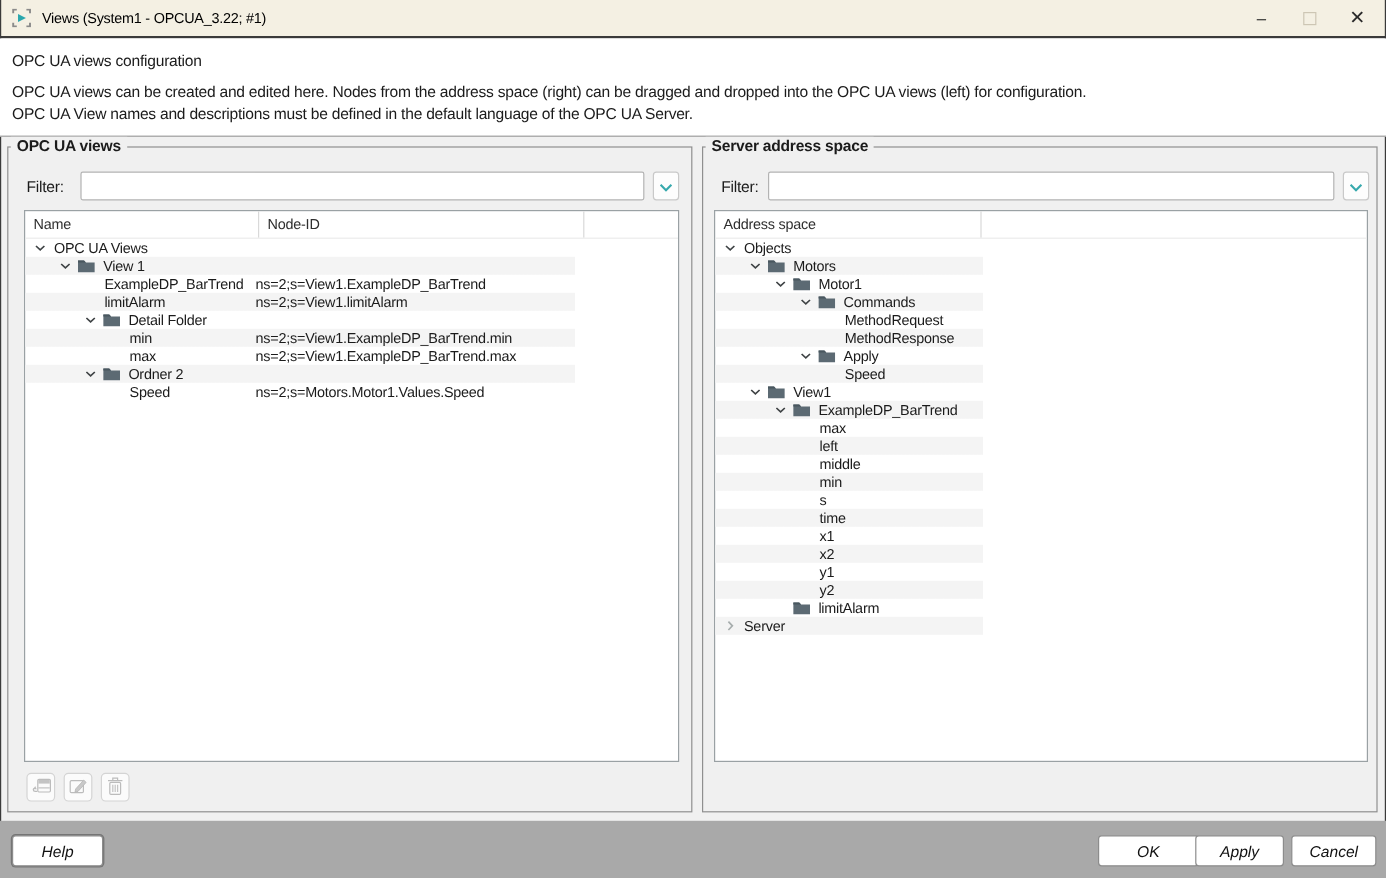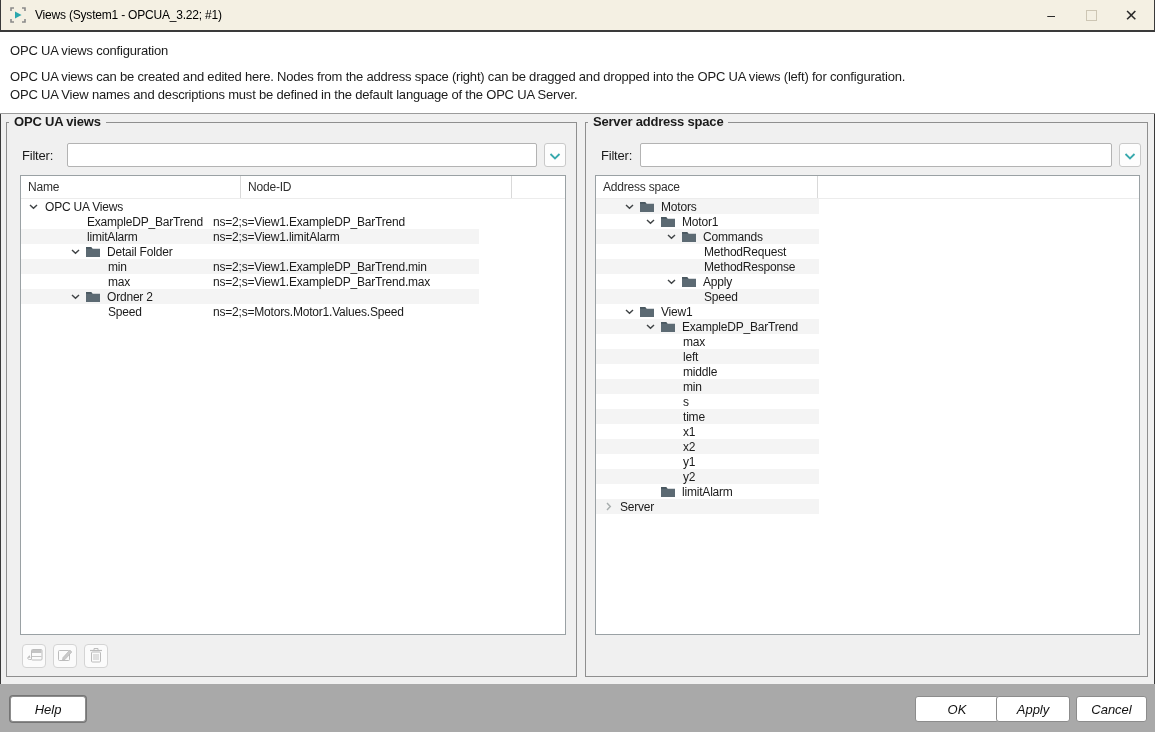--- a/index.html
+++ b/index.html
@@ -135,32 +135,47 @@
   <button id="fdrop-right" class="drop-btn">
     <span>
       <svg width="12" height="7" viewBox="0 0 12 7">
           <path d="M1.5 1 L6 5.5 L10.5 1" fill="none" stroke="#37a9ad" stroke-width="1.8"></path>
         </svg>
     </span>
   </button>
 
   <div id="table-left" class="tree-table tree-left">
     <div class="thead">
-      <div class="thcell" style="width:220px;">Name</div>
+      <div class="thcell" style="width:195px;">Name</div>
       <div class="thcell" style="width:271px;">Node-ID</div>
       <div class="thcell last"></div>
     </div>
     <div class="trows" id="rows-left">
         <div class="trow">
           <span class="chev">
             <svg width="9" height="6" viewBox="0 0 9 6">
               <path d="M1 1 L4.5 4.3 L8 1" fill="none" stroke="#3f4345" stroke-width="1.4"></path>
             </svg>
           </span>
           <span class="tname">OPC UA Views</span>
+        </div>
+        <div class="trow striped">
+          <span class="indent"></span>
+          <span class="chev">
+            <svg width="9" height="6" viewBox="0 0 9 6">
+              <path d="M1 1 L4.5 4.3 L8 1" fill="none" stroke="#3f4345" stroke-width="1.4"></path>
+            </svg>
+          </span>
+          <span class="ficon">
+            <svg width="14" height="11" viewBox="0 0 14 11">
+              <path d="M0 1 h5 l1.6 1.8 H14 V11 H0 Z" fill="#5c6a73"></path>
+              <path d="M0 1 h5 l1.6 1.8 H0 Z" fill="#49575f"></path>
+            </svg>
+          </span>
+          <span class="tname">View 1</span>
         </div>
         <div class="trow">
           <span class="indent"></span>
           <span class="indent"></span>
           <span class="chev"></span>
           <span class="tname">ExampleDP_BarTrend</span>
           <span class="nodeid">ns=2;s=View1.ExampleDP_BarTrend</span>
         </div>
         <div class="trow striped">
           <span class="indent"></span>
@@ -261,20 +276,28 @@
       </span>
     </button>
   </div>
 
   <div id="table-right" class="tree-table tree-right">
     <div class="thead">
       <div class="thcell" style="width:222px;">Address space</div>
       <div class="thcell last"></div>
     </div>
     <div class="trows" id="rows-right">
+        <div class="trow">
+          <span class="chev">
+            <svg width="9" height="6" viewBox="0 0 9 6">
+              <path d="M1 1 L4.5 4.3 L8 1" fill="none" stroke="#3f4345" stroke-width="1.4"></path>
+            </svg>
+          </span>
+          <span class="tname">Objects</span>
+        </div>
         <div class="trow striped">
           <span class="indent"></span>
           <span class="chev">
             <svg width="9" height="6" viewBox="0 0 9 6">
               <path d="M1 1 L4.5 4.3 L8 1" fill="none" stroke="#3f4345" stroke-width="1.4"></path>
             </svg>
           </span>
           <span class="ficon">
             <svg width="14" height="11" viewBox="0 0 14 11">
               <path d="M0 1 h5 l1.6 1.8 H14 V11 H0 Z" fill="#5c6a73"></path>

